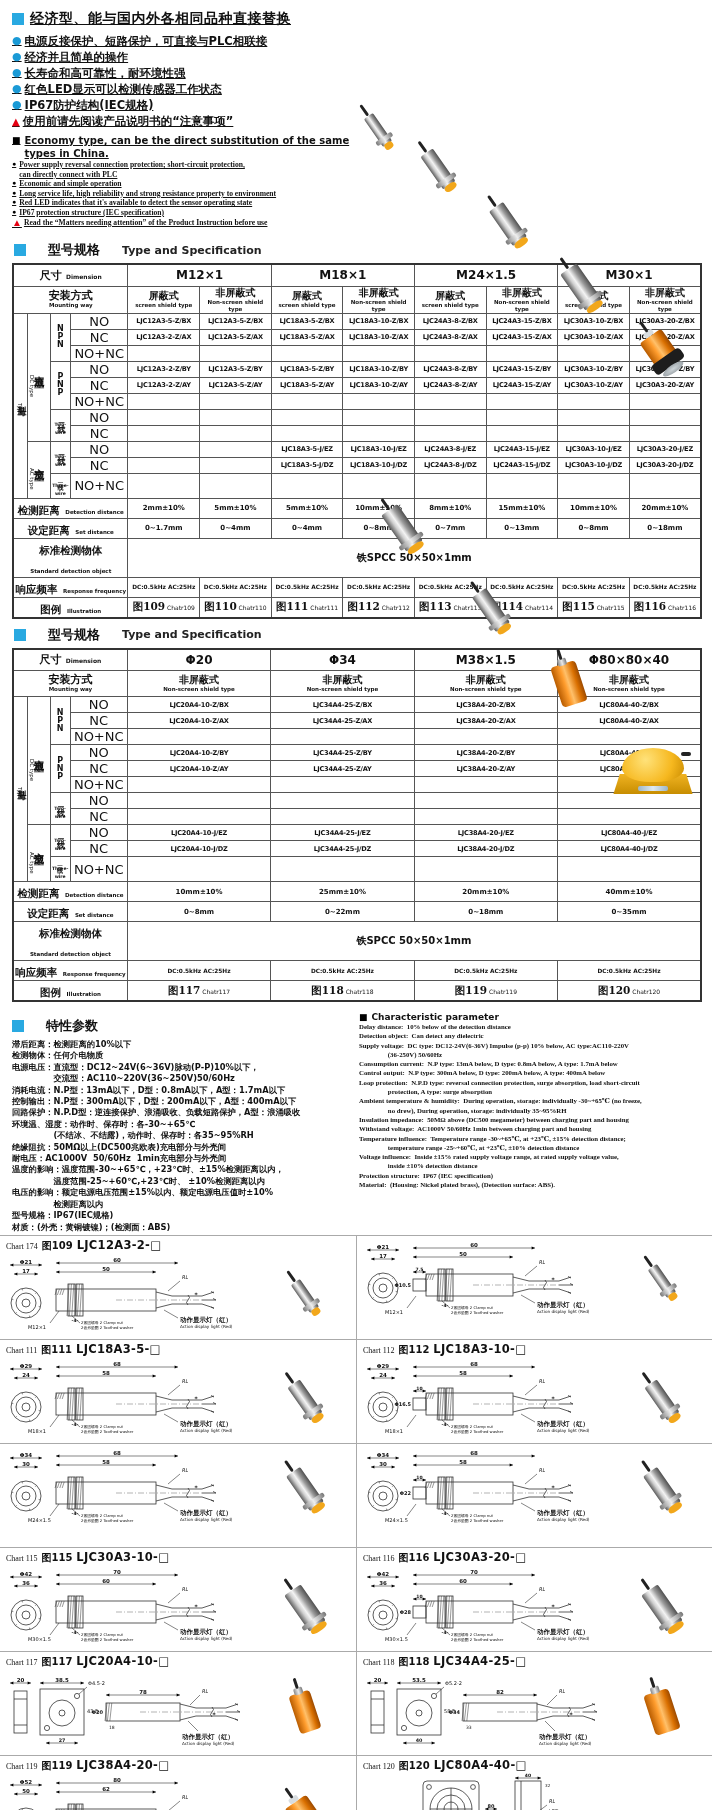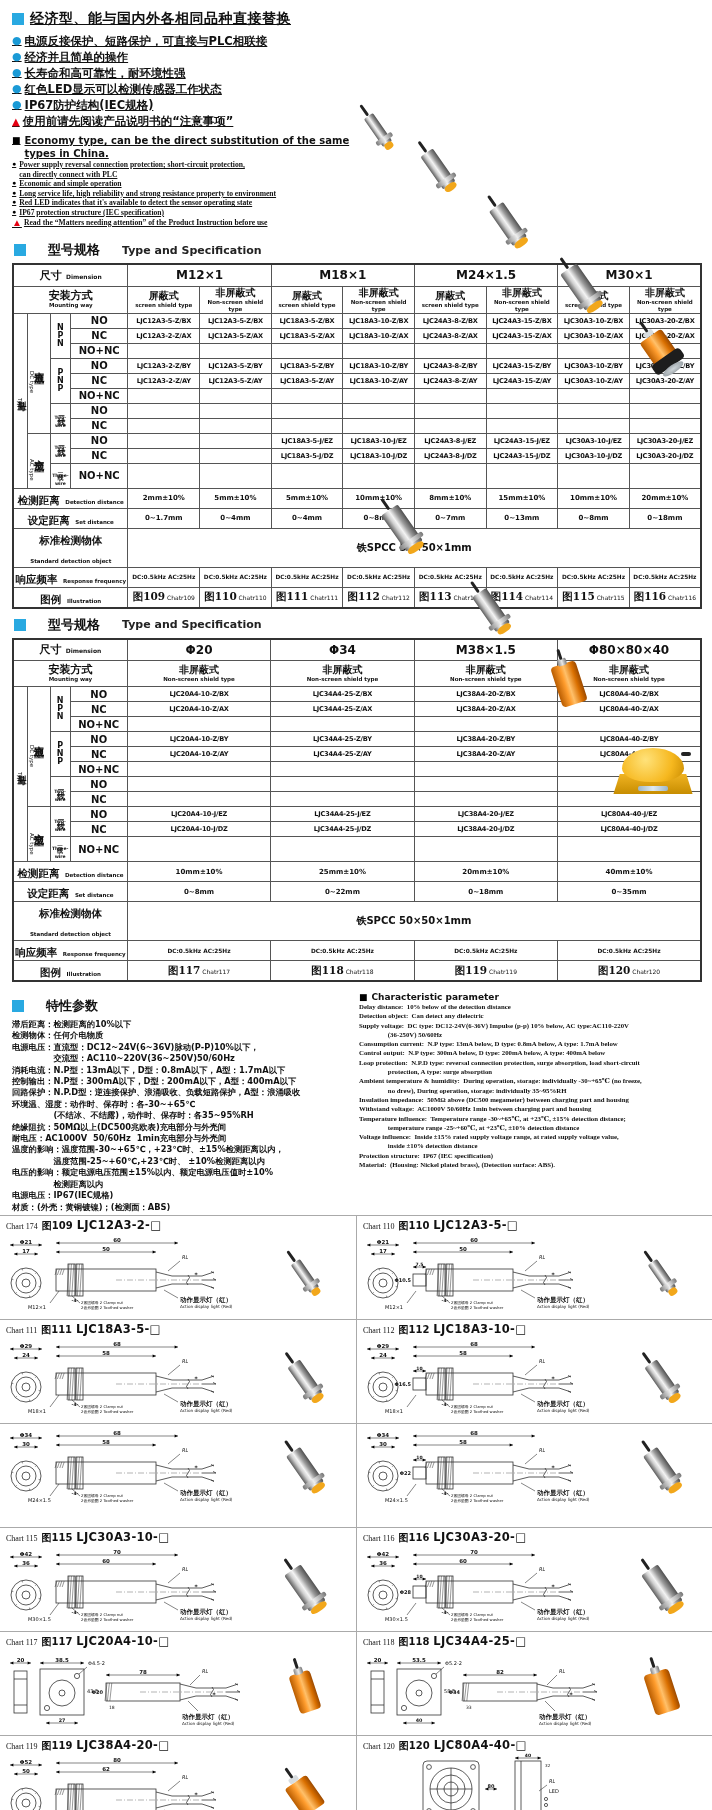--- a/index.html
+++ b/index.html
@@ -45,21 +45,21 @@
   .h-shield { height:26px; }
   .h-shield .cn { font-size:10px; font-weight:bold; display:block; line-height:12px;}
   .h-shield .en { font-size:5.5px; display:block; line-height:7px;}
   .vtext { writing-mode:vertical-rl; text-orientation:upright; letter-spacing:1px; font-weight:bold; }
   .vlat  { writing-mode:vertical-rl; font-size:5.5px; letter-spacing:0; }
   td.c-type { font-size:9px; }
   td.c-group .cn { font-size:10px; }
   td.c-group .en { font-size:5.5px; display:block; writing-mode:vertical-rl; }
   td.c-sub { font-size:8px; font-weight:bold; line-height:8px; white-space:pre-line; }
   td.c-sub .tiny { font-size:4.5px; display:block; }
-  td.c-out { font-size:10px; font-weight:bold; height:15px; }
+  td.c-out { font-size:13px; font-weight:normal; height:15px; }
   td.c-model { font-size:6.6px; font-weight:bold; letter-spacing:-.2px; }
   th.rowlab { text-align:left; padding-left:3px; }
   th.rowlab .cn { font-size:10.5px; font-weight:bold; }
   th.rowlab .en { font-size:5.5px; font-weight:bold; }
   td.c-val { font-size:7px; font-weight:bold; height:17px;}
   td.c-std { font-size:10px; font-weight:bold; height:24px;}
   td.c-resp { font-size:5.8px; font-weight:bold; }
   td.c-ill  { font-size:6px; height:19px;}
   td.c-ill .big { font-size:10.5px; font-weight:bold; font-family:"DejaVu Serif","Liberation Serif",serif;}
 
@@ -663,21 +663,21 @@
           <div class="p-line-cn">控制输出：N.P型：300mA以下，D型：200mA以下，A型：400mA以下</div>
           <div class="p-line-cn">回路保护：N.P.D型：逆连接保护、浪涌吸收、负载短路保护，A型：浪涌吸收</div>
           <div class="p-line-cn">环境温、湿度：动作时、保存时：各-30~+65℃</div>
           <div class="p-line-cn">　　　　　(不结冰、不结露)，动作时、保存时：各35~95%RH</div>
           <div class="p-line-cn">绝缘阻抗：50MΩ以上(DC500兆欧表)充电部分与外壳间</div>
           <div class="p-line-cn">耐电压：AC1000V  50/60Hz  1min充电部分与外壳间</div>
           <div class="p-line-cn">温度的影响：温度范围-30~+65℃，+23℃时、±15%检测距离以内，</div>
           <div class="p-line-cn">　　　　　温度范围-25~+60℃,+23℃时、 ±10%检测距离以内</div>
           <div class="p-line-cn">电压的影响：额定电源电压范围±15%以内、额定电源电压值时±10%</div>
           <div class="p-line-cn">　　　　　检测距离以内</div>
-          <div class="p-line-cn">电源电压：IP67(IEC规格)</div>
+          <div class="p-line-cn">型号规格：IP67(IEC规格)</div>
           <div class="p-line-cn">材质：(外壳：黄铜镀镍)；(检测面：ABS)</div>
         </div>
     </div>
     <div class="params-right">
       <div class="p-head-en">
         <span class="bsq">■</span>
         <span>Characteristic parameter</span>
       </div>
       <div id="params-en-lines">
           <div class="p-line-en">Delay distance:  10% below of the detection distance</div>
@@ -772,25 +772,20 @@
             </svg></div>
           <div class="photo" style="width: 82px; height: 78px;">
             <div class="pp" style="left: 50%; top: 50%; width: 11px; height: 34px; transform: translate(-50%, -50%) rotate(-35deg); background: linear-gradient(90deg, rgb(92, 92, 92), rgb(207, 207, 207) 28%, rgb(244, 244, 244) 45%, rgb(154, 154, 154) 70%, rgb(79, 79, 79)); border-radius: 2px;"></div>
             <div class="pp" style="left: 50%; top: 50%; width: 19px; height: 5px; transform: translate(-50%, -50%) rotate(-35deg) translateY(11px); background: linear-gradient(90deg, rgb(119, 119, 119), rgb(238, 238, 238), rgb(119, 119, 119)); border-radius: 2px;"></div>
             <div class="pp" style="left: 50%; top: 50%; width: 9px; height: 7px; transform: translate(-50%, -50%) rotate(-35deg) translateY(19px); background: rgb(242, 167, 27); border-radius: 40%;"></div>
             <div class="pp" style="left: 50%; top: 50%; width: 3px; height: 13px; transform: translate(-50%, -50%) rotate(-35deg) translateY(-24px); background: rgb(34, 34, 34); border-radius: 2px;"></div>
           </div>
         </div>
       </div>
       <div class="chart-cell r">
-        <div class="chart-title">
-          <span class="ct-en">Chart 110</span>
-          <span class="ct-cn">图110</span>
-          <span class="ct-model">LJC12A3-5-□</span>
-        </div>
         <div class="chart-body">
           <div><svg width="258" height="82" viewBox="0 0 258 82">
               <circle class="ln" cx="20" cy="50" r="15"></circle>
               <circle class="ln" cx="20" cy="50" r="10"></circle>
               <circle class="ln" cx="20" cy="50" r="4"></circle>
               <line class="hatch" x1="32.56306971574867" y1="53.342047174598015" x2="34.4958496720177" y2="53.856208278382326"></line>
               <line class="hatch" x1="23.387237104026447" y1="62.5509611106523" x2="23.908350504645902" y2="64.48187820459881"></line>
               <line class="hatch" x1="10.824167388277775" y1="59.20891393605429" x2="9.412500832628202" y2="60.62566992621649"></line>
               <line class="hatch" x1="7.436930284251327" y1="46.657952825401985" x2="5.5041503279823" y2="46.14379172161768"></line>
               <line class="hatch" x1="16.612762895973546" y1="37.4490388893477" x2="16.09164949535409" y2="35.518121795401186"></line>

